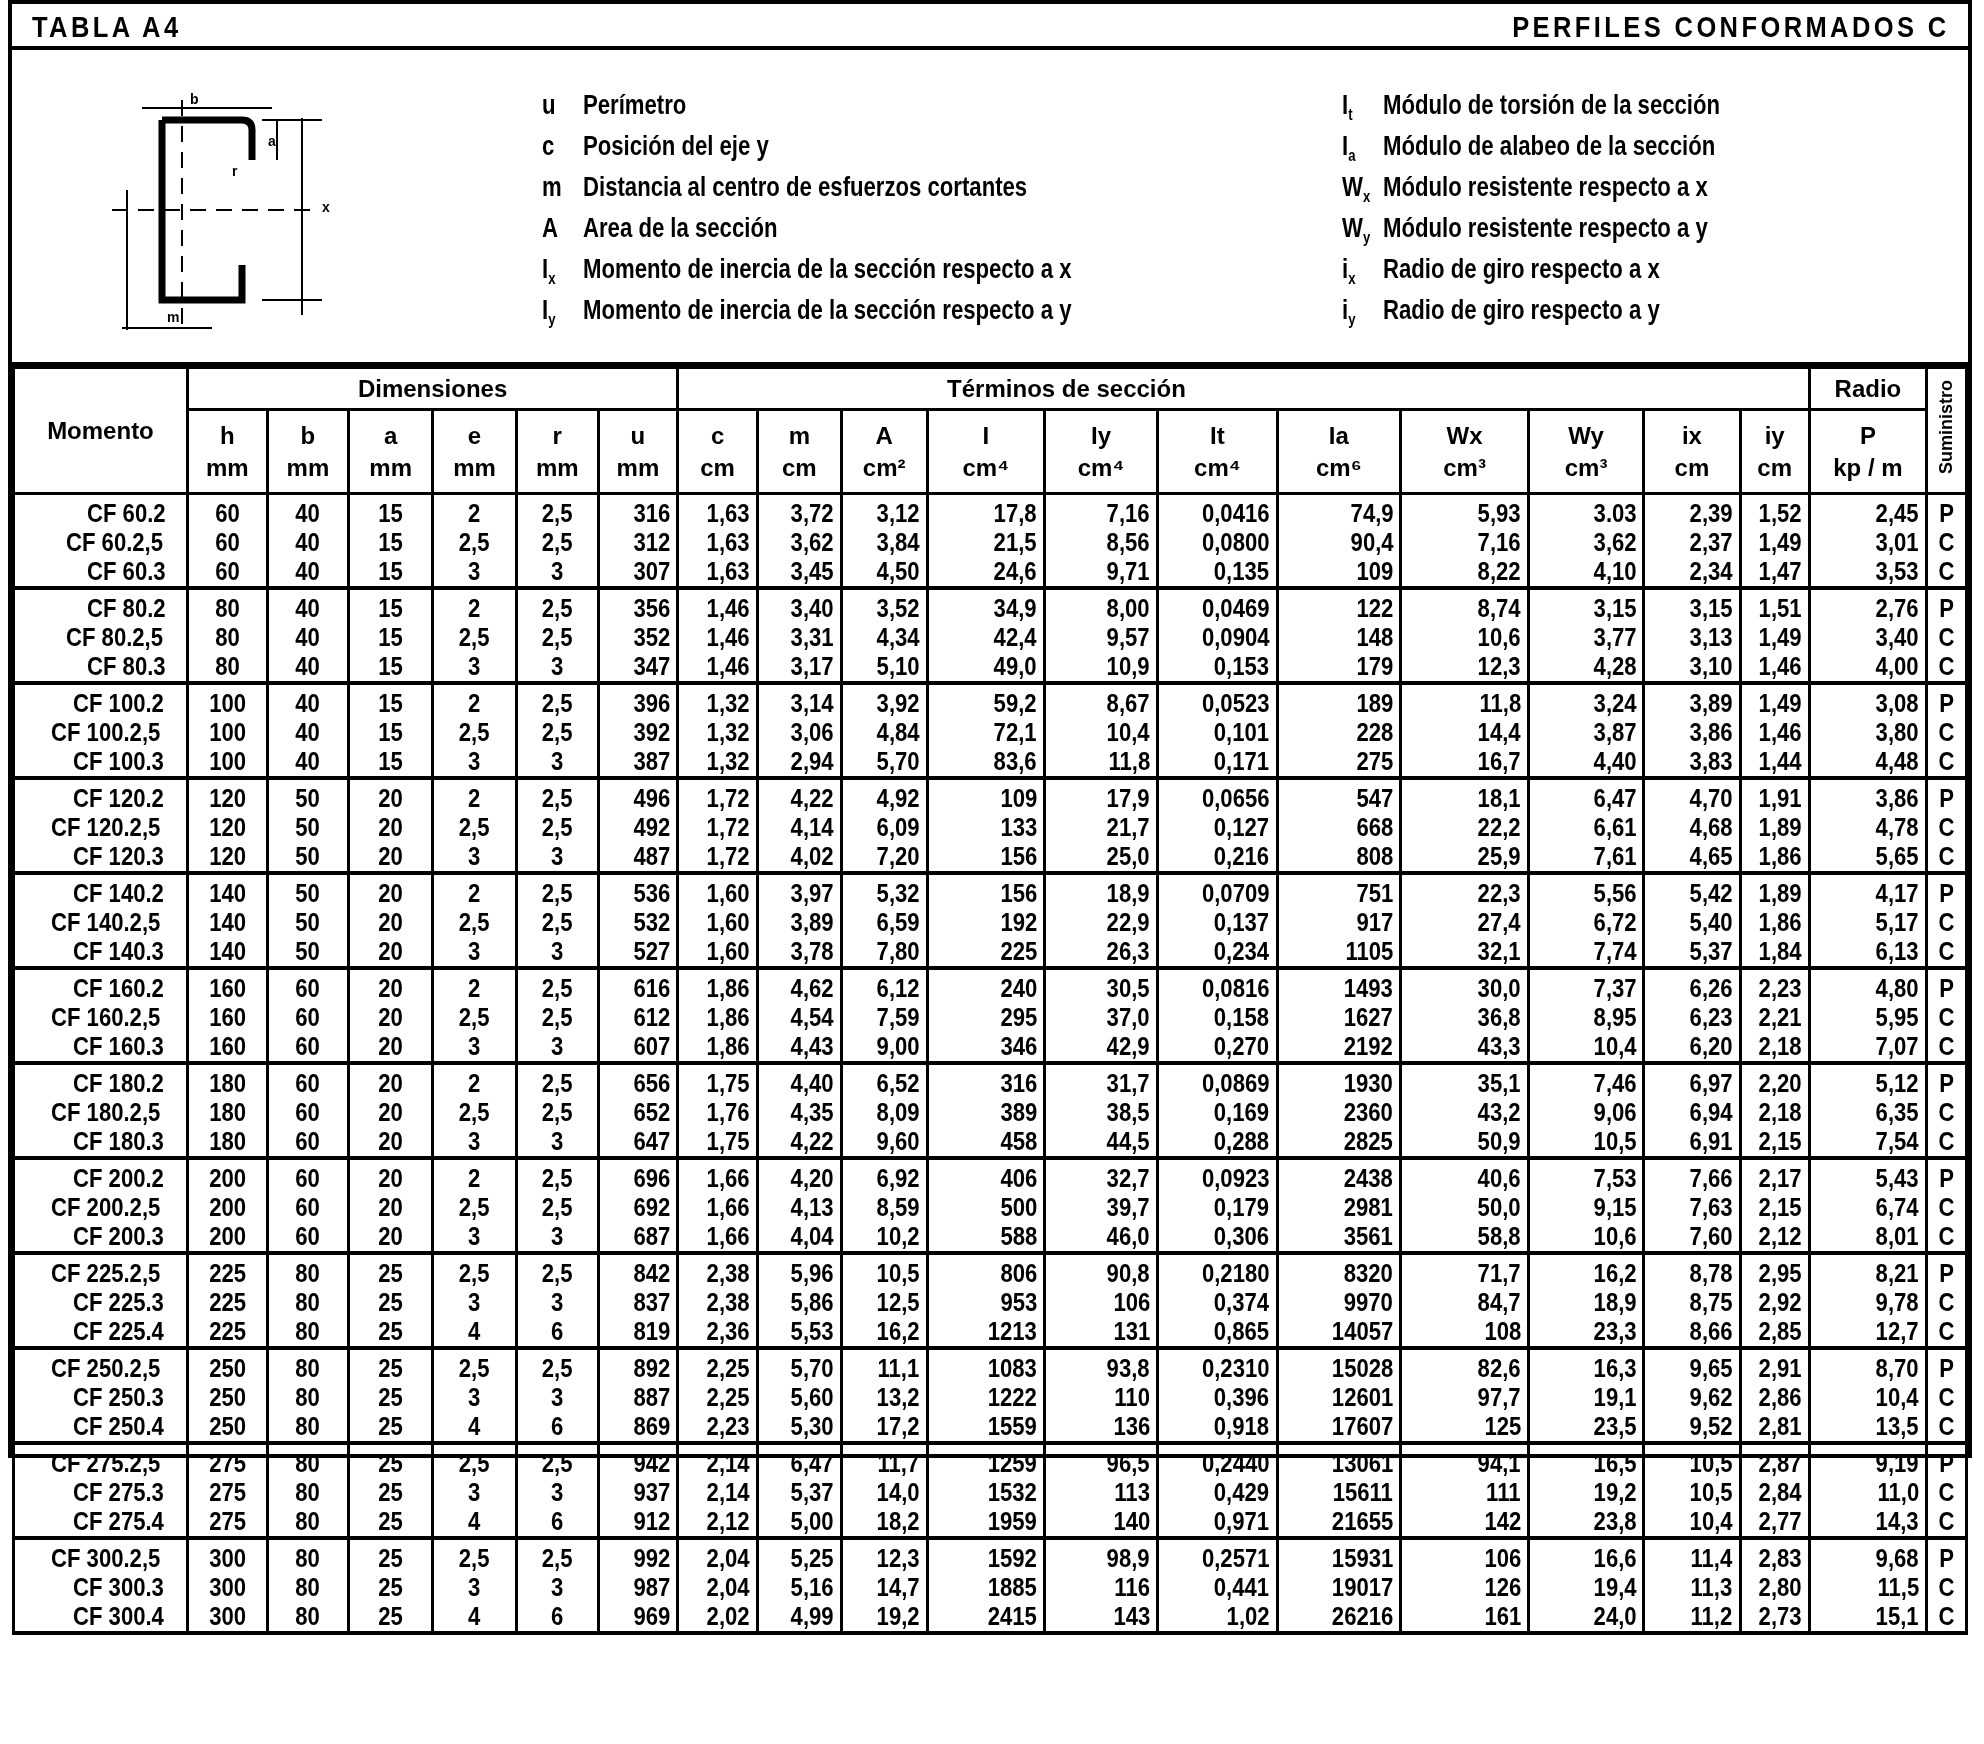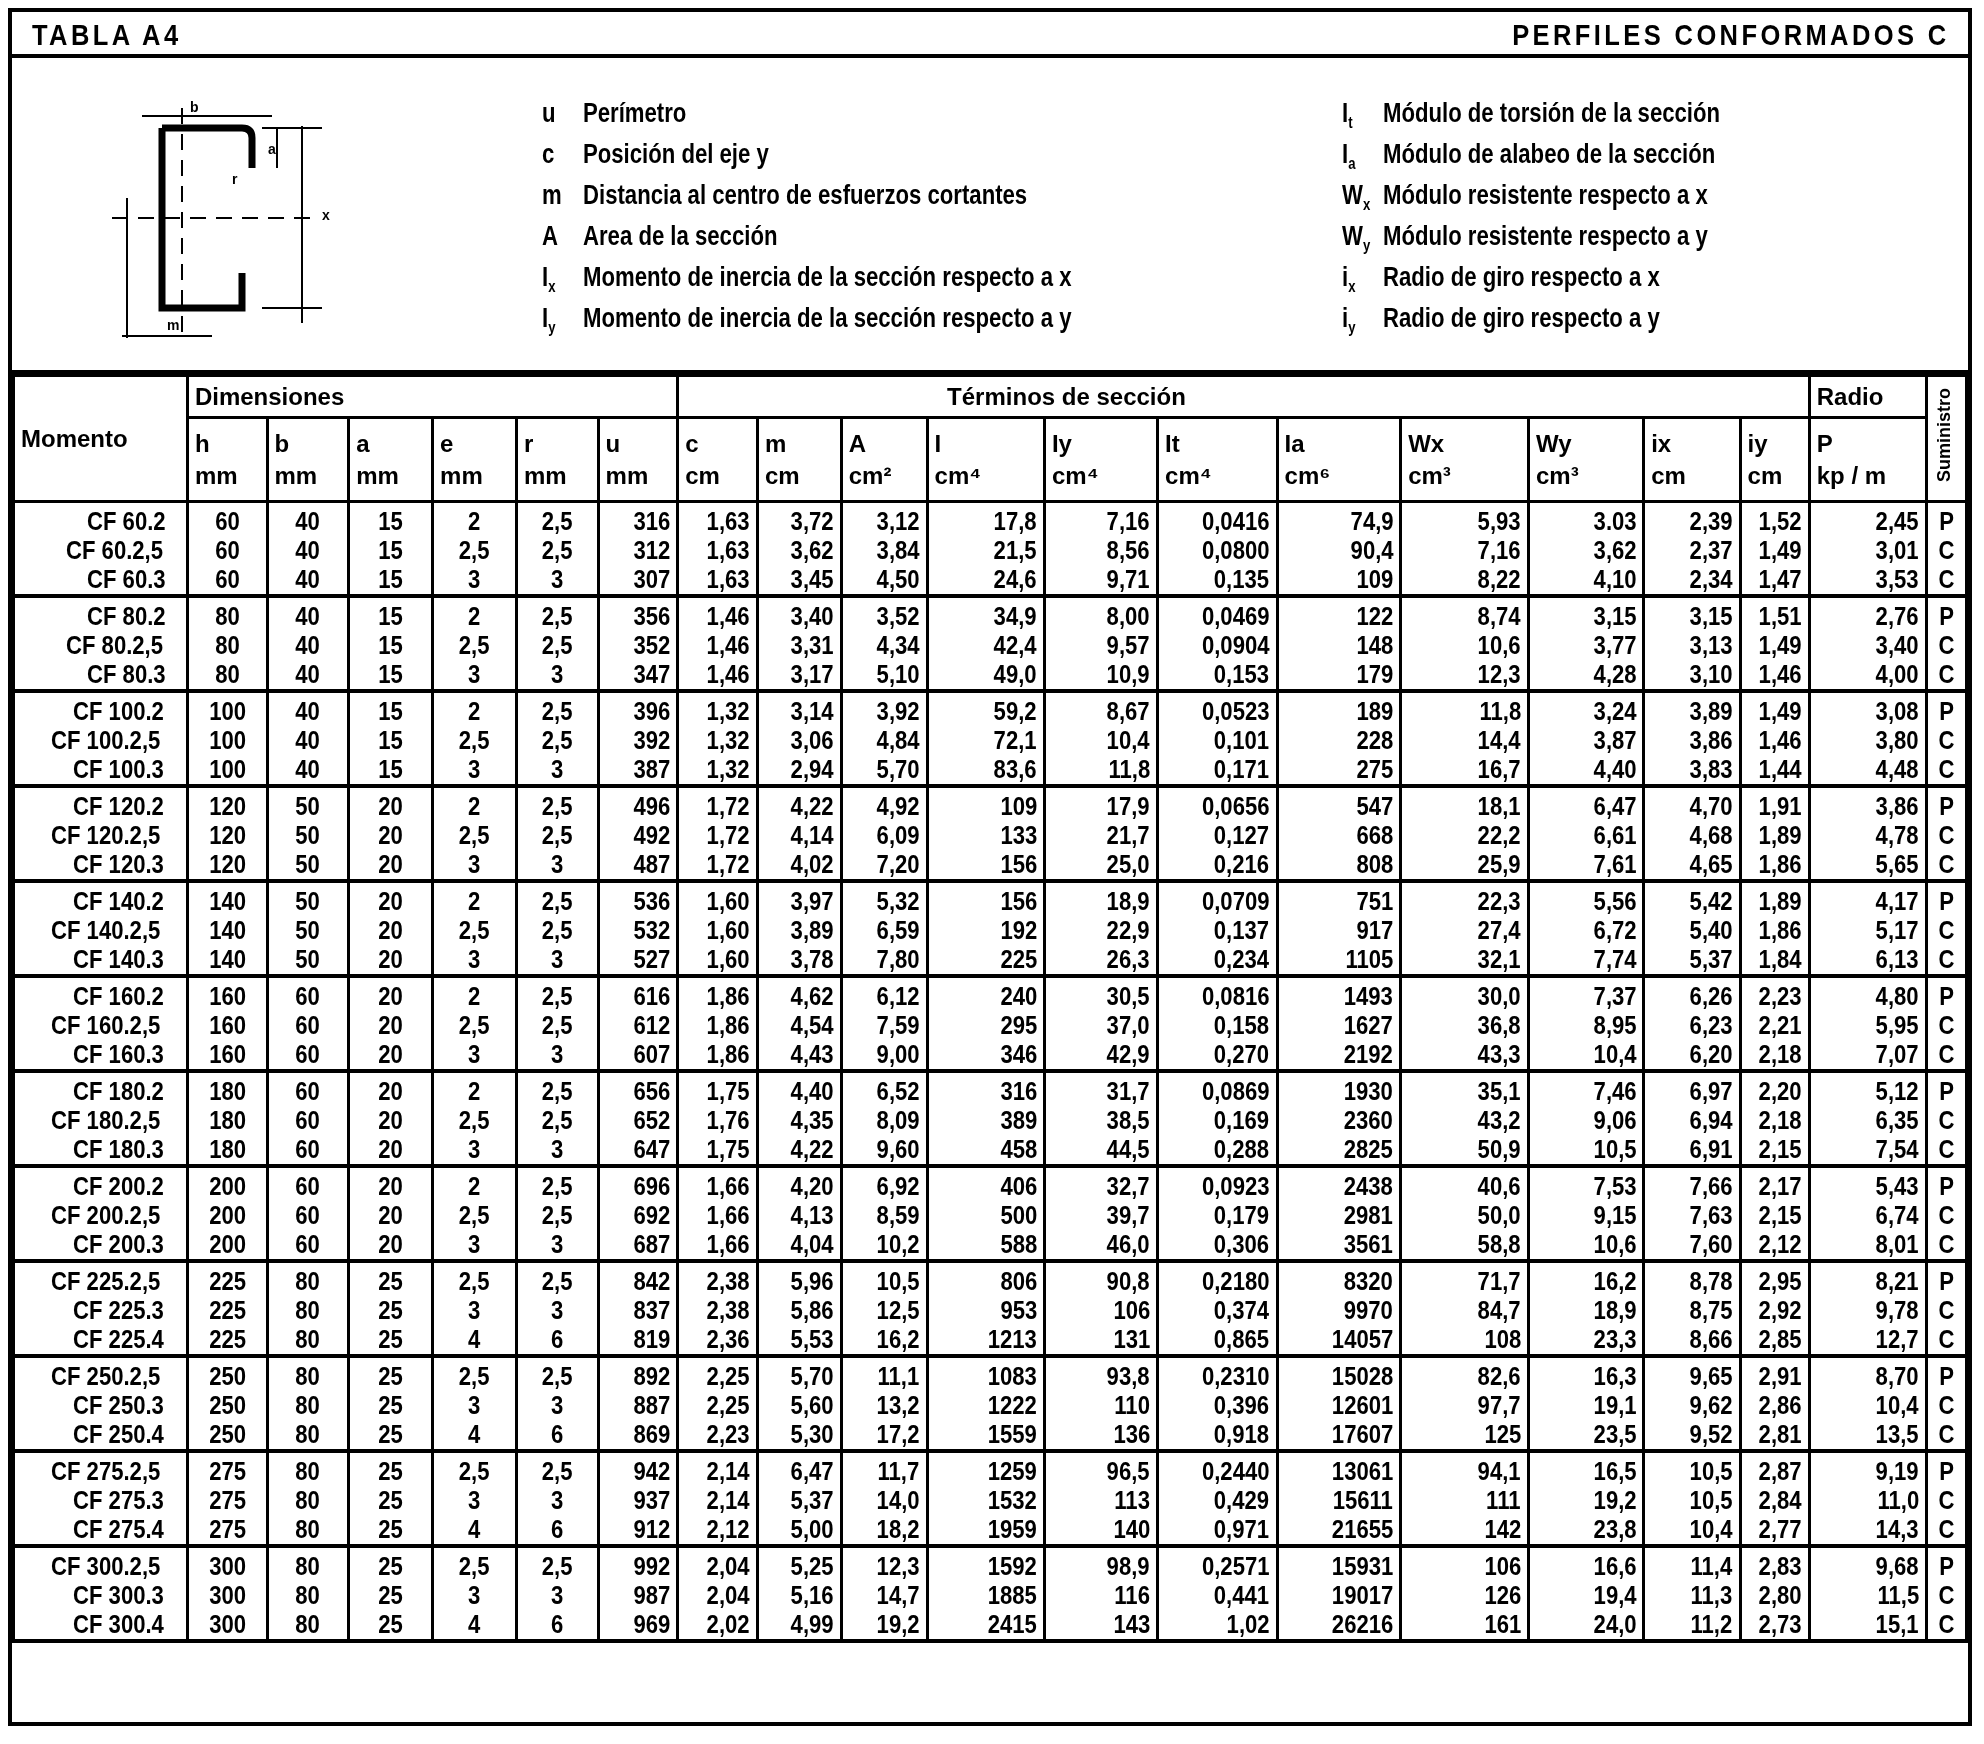--- a/index.html
+++ b/index.html
@@ -1,31 +1,31 @@
 <!DOCTYPE html>
 <html><head>
 <meta charset="utf-8">
 <style>
   html, body { margin:0; padding:0; background:#ffffff; }
   body { width:1984px; height:1744px; position:relative; font-family:"Liberation Sans", sans-serif; color:#000; overflow:hidden; }
-  .frame { position:absolute; left:8px; top:8px; width:1964px; height:1718px; border:4px solid #000; box-sizing:border-box; }
+  .frame { position:absolute; left:8px; top:0; width:1964px; height:1458px; border:4px solid #000; box-sizing:border-box; }
   .titlebar { position:absolute; left:0; top:0; right:0; height:46px; border-bottom:4px solid #000; box-sizing:border-box; }
   .title-left { position:absolute; left:20px; top:6px; font-size:30px; font-weight:bold; letter-spacing:4px; transform:scaleX(0.85); transform-origin:left; }
   .title-right { position:absolute; right:18px; top:6px; font-size:30px; font-weight:bold; letter-spacing:4px; transform:scaleX(0.85); transform-origin:right; }
   .legend { position:absolute; left:0; top:46px; right:0; height:316px; border-bottom:4px solid #000; box-sizing:border-box; }
   .diagram { position:absolute; left:60px; top:10px; width:300px; height:290px; }
   .legend-col { position:absolute; top:40px; }
   .legend-col.left { left:530px; }
   .legend-col.right { left:1330px; }
   .legend-item { height:41px; display:flex; align-items:baseline; font-weight:bold; font-size:27px; transform:scaleX(0.82); transform-origin:left; white-space:nowrap; }
   .legend-sym { display:inline-block; width:50px; text-align:left; }
   .legend-sym sub { font-size:16px; }
   table.data { position:absolute; left:0; top:362px; width:1956px; border-collapse:collapse; table-layout:fixed; }
   table.data th, table.data td { border-left:3px solid #000; border-right:3px solid #000; padding:0 6px; font-weight:bold; font-size:26px; box-sizing:border-box; }
-  table.data th { border:3px solid #000; text-align:left; font-size:24px; }
+  table.data th { border:3px solid #000; text-align:center; font-size:24px; }
   table.data thead tr.h1 th { height:42px; }
   table.data thead tr.h2 th { height:84px; line-height:32px; vertical-align:middle; }
   table.data td { height:29px; line-height:29px; text-align:right; white-space:nowrap; }
   table.data td.name { text-align:right; padding-left:12px; }
   table.data td.dim { text-align:center; }
   table.data td.sup { text-align:center; }
   table.data tr.group-end td { border-bottom:4px solid #000; }
   table.data tbody tr.group-start td { padding-top:4px; }
   .vert { writing-mode:vertical-rl; transform:rotate(180deg); font-size:18px; }
   .cell-inner { display:inline-block; transform:scaleX(0.85); transform-origin:center; }

